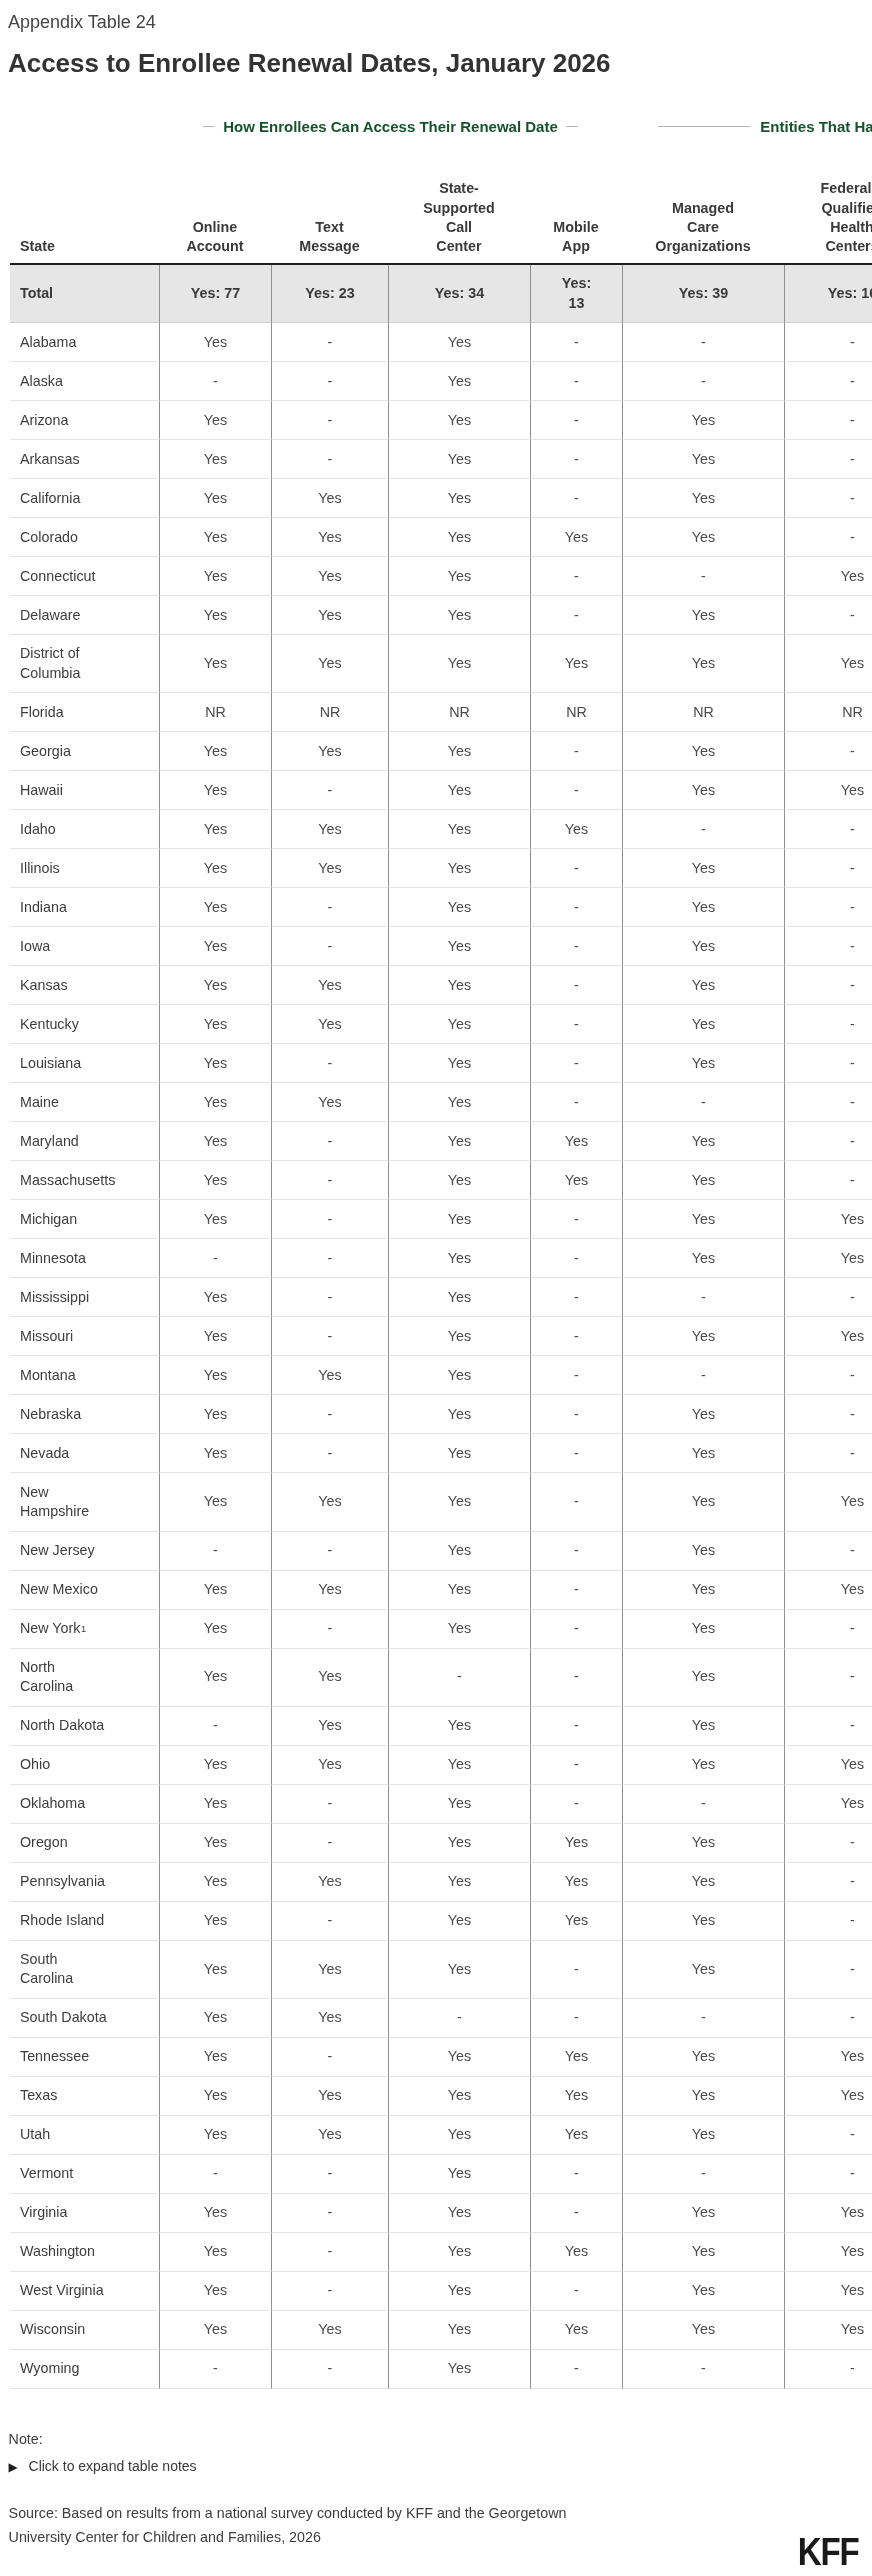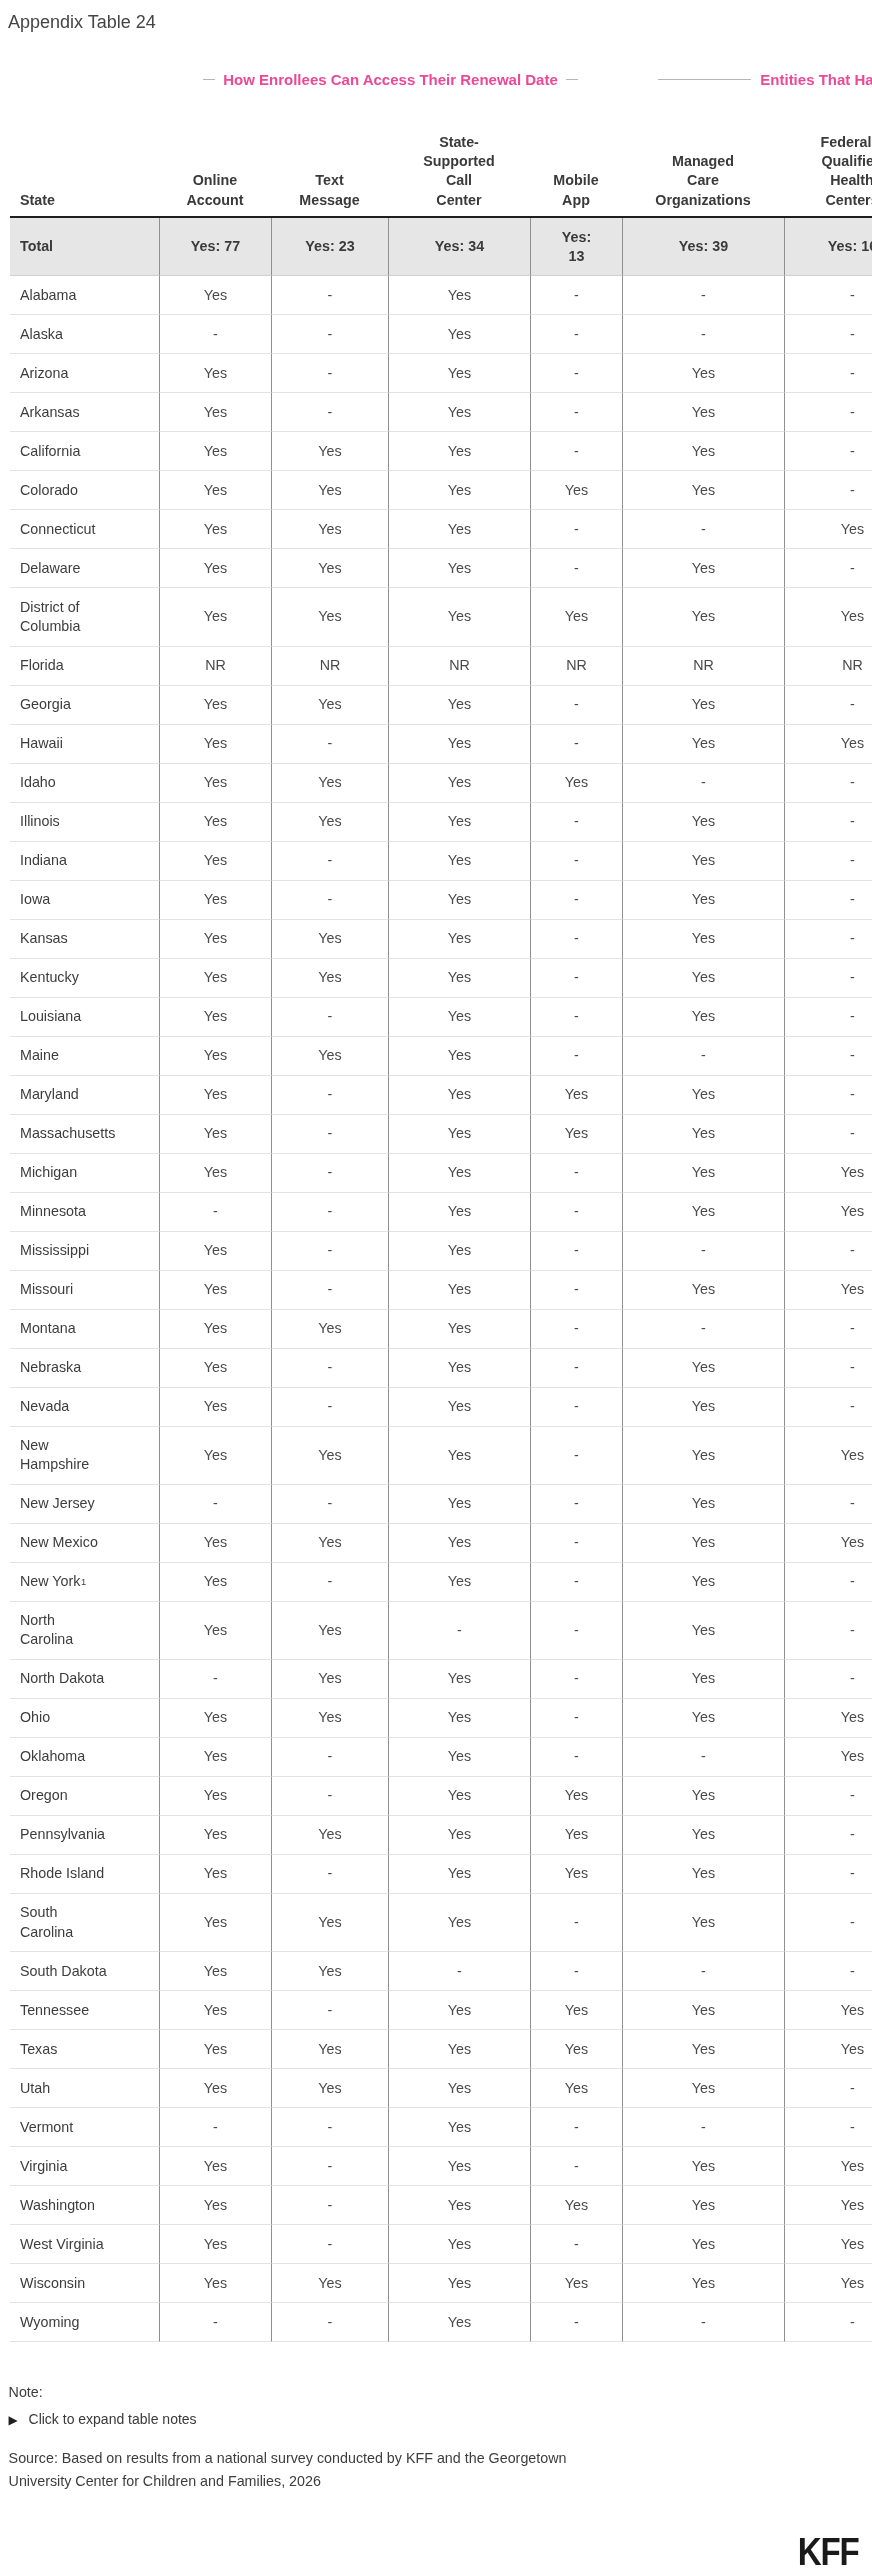--- a/index.html
+++ b/index.html
@@ -19,21 +19,21 @@
   .group-left {
     position:absolute; left:149px; width:463px; top:0; height:23px;
     display:flex; align-items:center; justify-content:center; gap:8.6px;
   }
   .group-right {
     position:absolute; left:612px; top:0; height:23px;
     display:flex; align-items:center; white-space:nowrap; padding-left:36px;
   }
   .dash { display:inline-block; width:12px; height:1.4px; background:#b5b5b5; flex:0 0 auto; }
   .longline { display:inline-block; width:93px; height:1.4px; background:#b5b5b5; margin-right:9.3px; flex:0 0 auto; }
-  .group-label { font-size:15px; font-weight:600; color:#ec4899; white-space:nowrap; }
+  .group-label { font-size:15px; font-weight:600; color:#14532d; white-space:nowrap; }
 
   
   .col-grid { display:grid; grid-template-columns:149px 112px 117px 142px 92px 162px 136px; }
   .col-headers { align-items:end; min-height:127px; border-bottom:2.1px solid #1f1f1f; padding-bottom:6.4px; }
   .col-head {
     font-size:14.3px; font-weight:600; color:#3a3a3a; line-height:19.3px;
     text-align:center; white-space:pre-line; align-self:end;
   }
   .col-head.first { text-align:left; padding-left:10px; }
 
@@ -53,32 +53,33 @@
     background:#e6e6e6; font-weight:700; color:#3a3a3a; border-bottom:0.7px solid #cfcfcf;
   }
   sup.fn { font-size:9.3px; line-height:0; vertical-align:super; margin-left:0.7px; }
 
   
   .footer { margin:41px 0 0 8.6px; }
   .note-label { font-size:14.3px; line-height:19.3px; color:#3d3d3d; }
   .expand-row { display:flex; align-items:center; margin-top:7.9px; cursor:pointer; }
   .tri { font-size:12px; color:#1f1f1f; margin-right:10.7px; line-height:1; }
   .expand-text { font-size:14px; color:#3a3a3a; line-height:19.3px; }
-  .source-text { margin-top:17px; font-size:14.3px; color:#3d3d3d; line-height:23.6px; white-space:pre-line; max-width:644px; }
+  .source-text { margin-top:26px; font-size:14.3px; color:#3d3d3d; line-height:23.6px; white-space:pre-line; max-width:644px; }
   .kff-logo {
     position:absolute; right:13px; top:2532px;
     font-size:39px; font-weight:800; color:#1a1a1a; letter-spacing:-1.4px;
     transform:scaleX(.85); transform-origin:right center; line-height:1;
   }
 </style>
 </head>
 <body>
 
 <div id="page">
   <div class="appendix-label">Appendix Table 24</div>
+  <h1 class="page-title">Access to Enrollee Renewal Dates, January 2026</h1>
 
   <div class="table-wrap">
 
     <div class="group-row">
       <div class="group-left">
         <span class="dash"></span>
         <span class="group-label">How Enrollees Can Access Their Renewal Date</span>
         <span class="dash"></span>
       </div>
       <div class="group-right">

